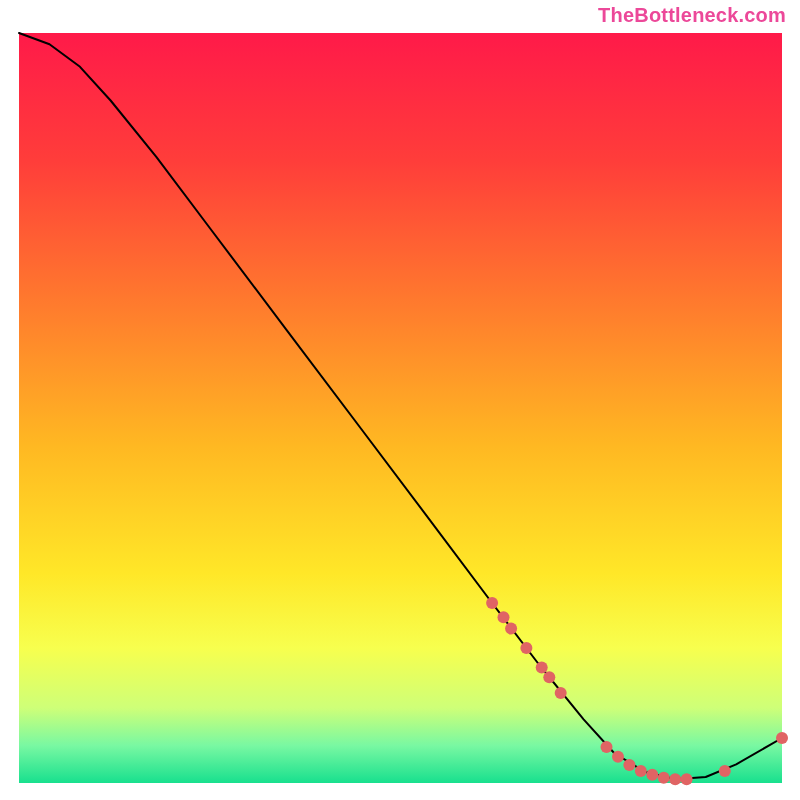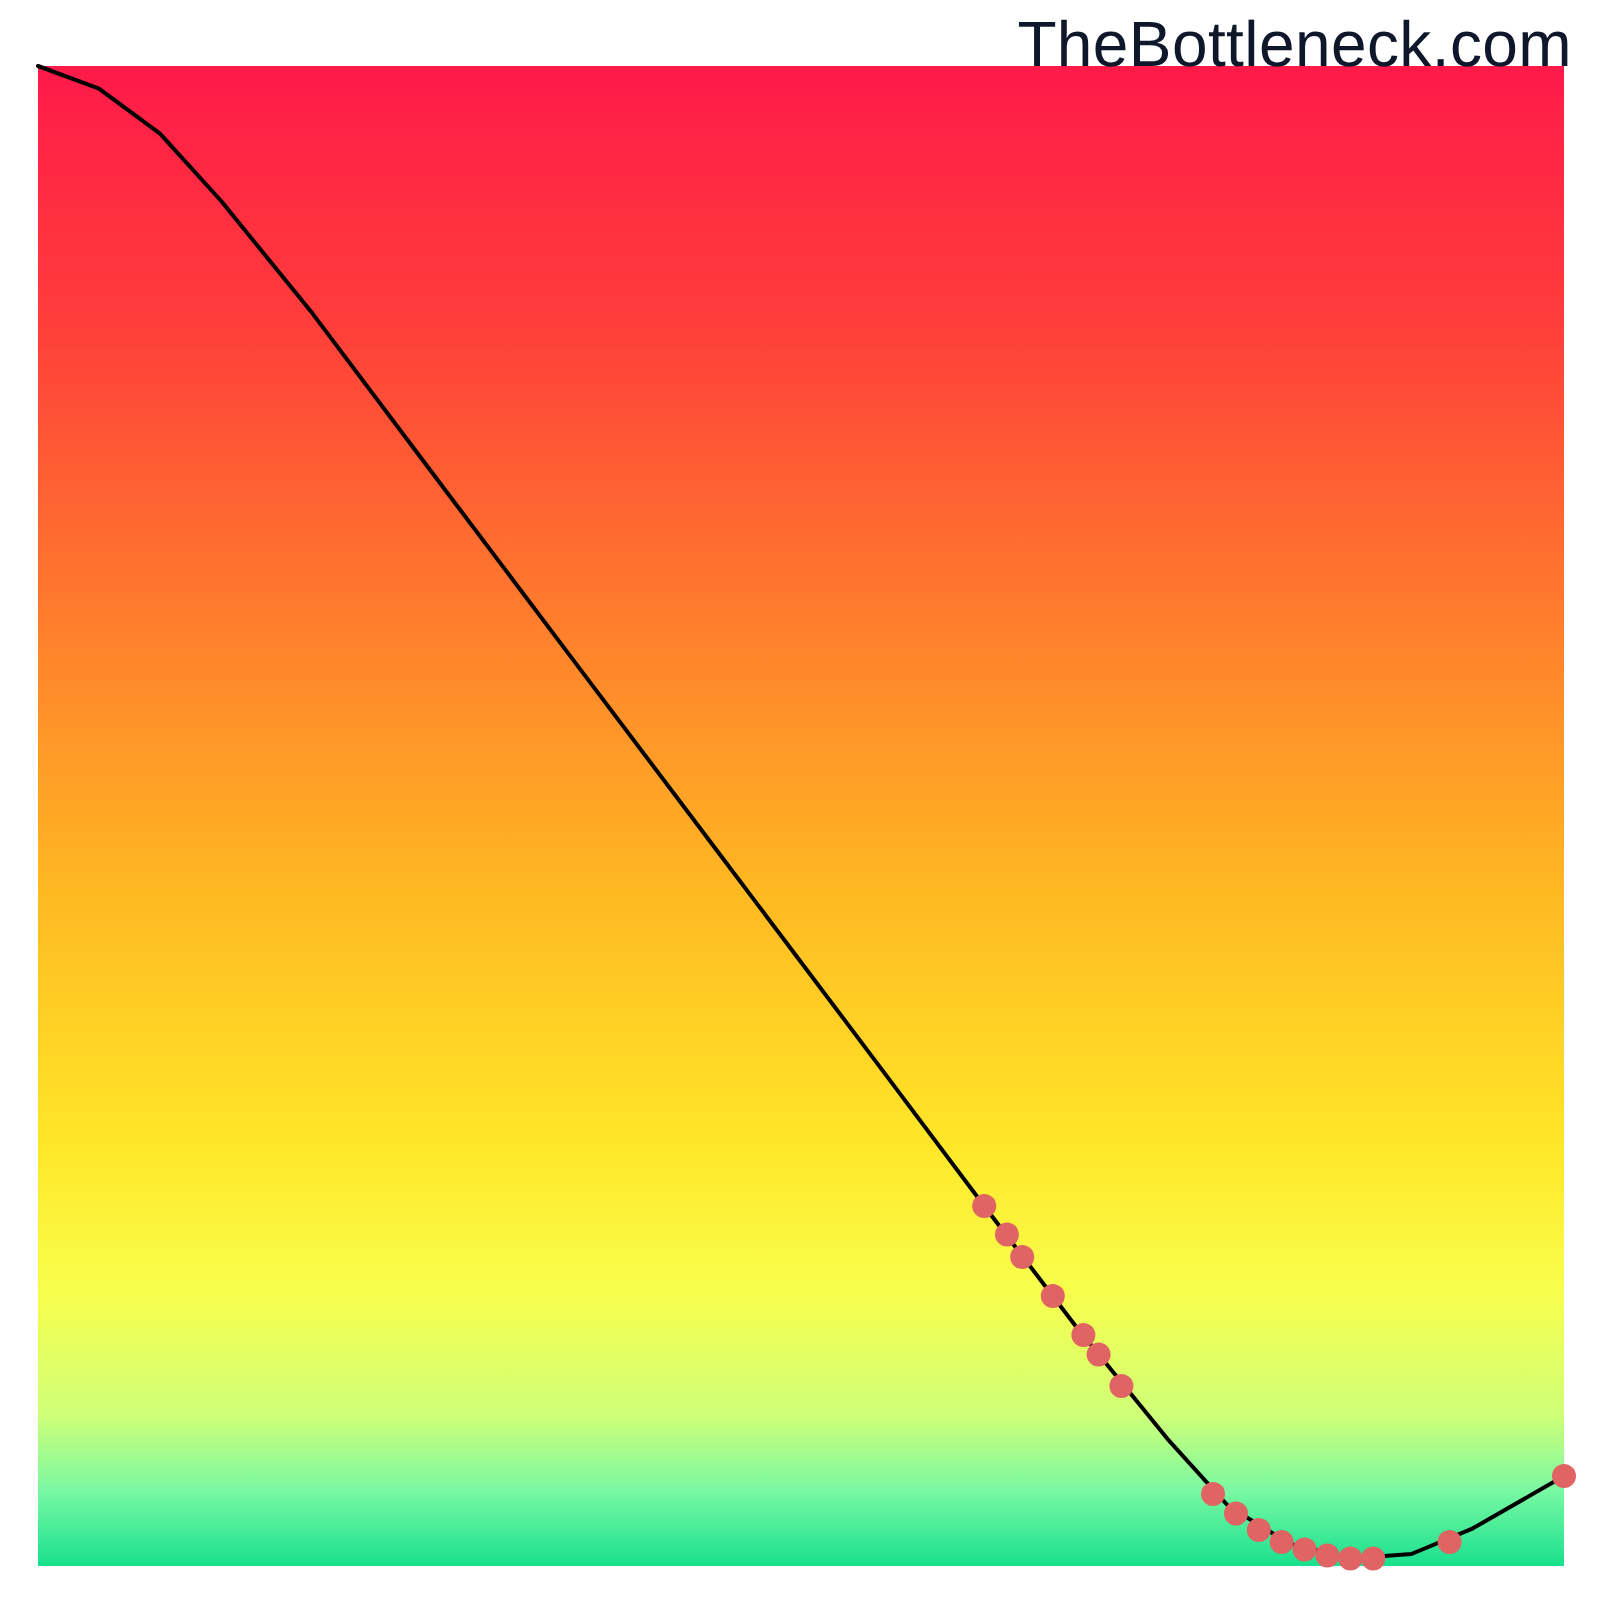--- a/index.html
+++ b/index.html
@@ -12,23 +12,23 @@
   }
   .chart-wrap {
     position: relative;
     width: 800px;
     height: 800px;
   }
   .watermark {
     position: absolute;
     top: 4px;
     right: 14px;
-    font-size: 32px;
-    font-weight: 400;
-    color: #0f172a;
+    font-size: 20px;
+    font-weight: 700;
+    color: #ec4899;
     letter-spacing: 0.2px;
     user-select: none;
   }
   svg {
     display: block;
   }
 </style>
 </head>
 <body>
 

